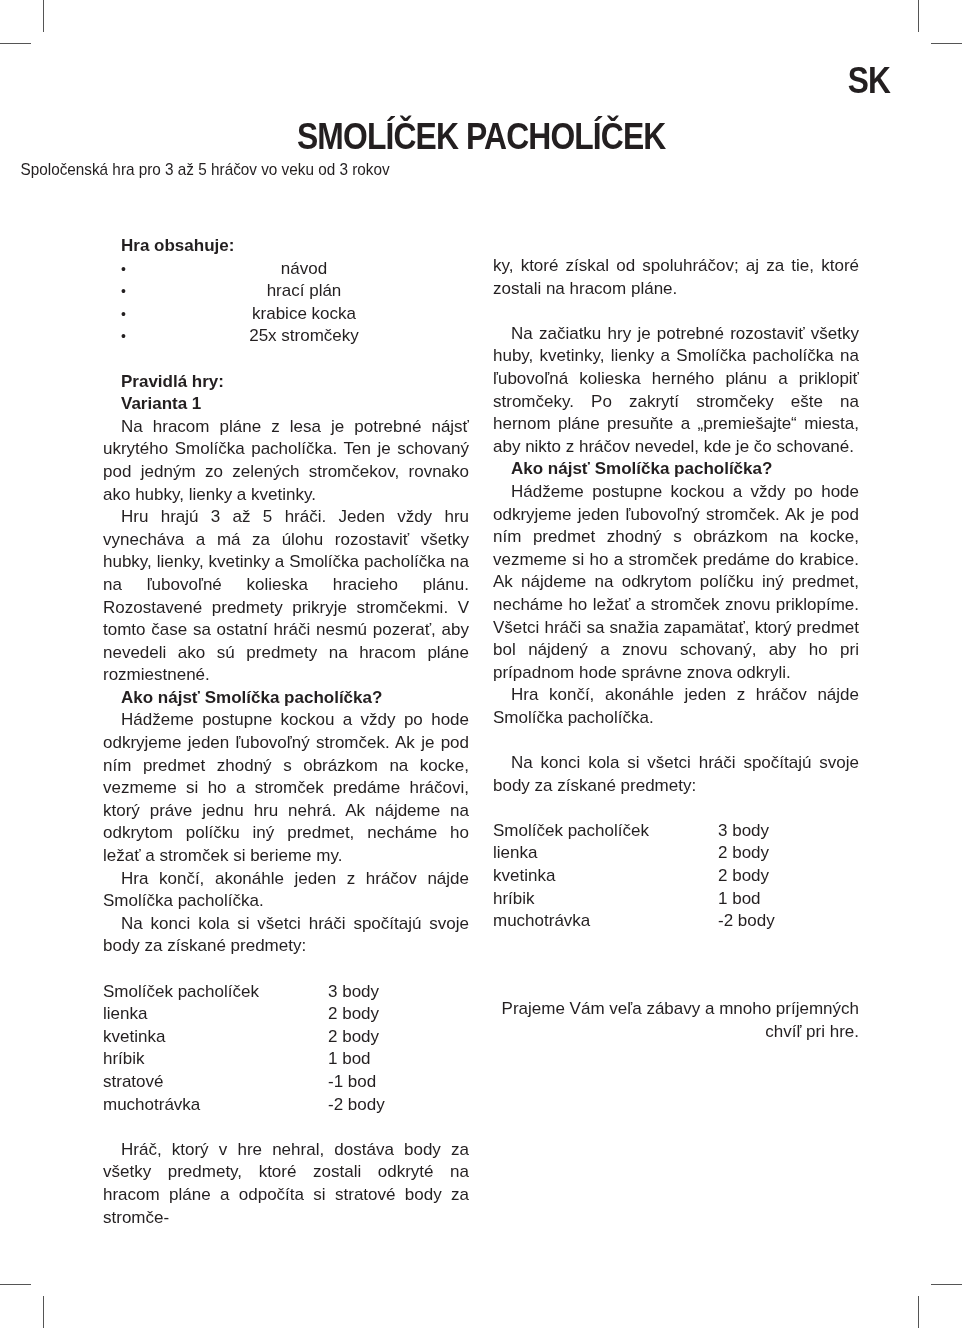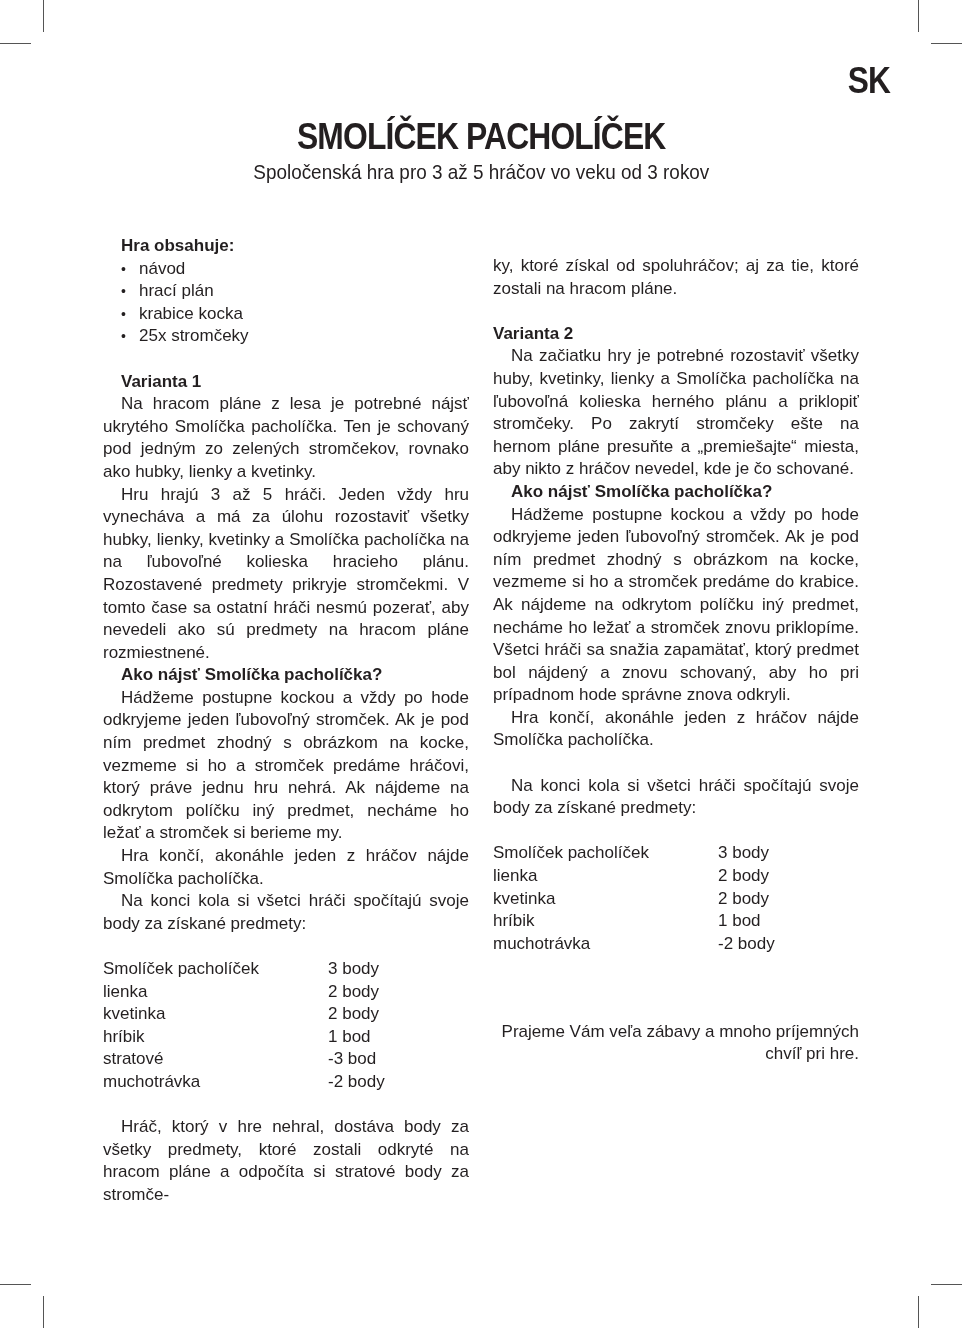--- a/index.html
+++ b/index.html
@@ -4,31 +4,31 @@
 <style>
   html, body { margin: 0; padding: 0; background: #ffffff; }
   body { width: 962px; height: 1328px; position: relative; overflow: hidden;
          font-family: "Liberation Sans", "DejaVu Sans", sans-serif; color: #231f20; }
   .mark { position: absolute; background: #555; }
   .lang { position: absolute; right: 72px; top: 60px; font-size: 36px; font-weight: bold;
           letter-spacing: -1px; transform: scaleX(0.88); transform-origin: right; }
   .title { position: absolute; left: 0; width: 962px; top: 116px; text-align: center;
            font-size: 37px; font-weight: bold; letter-spacing: -1px; }
   .title span { display: inline-block; transform: scaleX(0.86); }
-  .subtitle { position: absolute; left: 0; width: 962px; top: 160px; text-align: center;
-              font-size: 21px; }
+  .subtitle { position: absolute; left: 0; width: 962px; top: 160px; text-align: left;
+              font-size: 17px; }
   .subtitle span { display: inline-block; transform: scaleX(0.9); }
   .col { position: absolute; top: 235px; width: 366px; font-size: 17px; line-height: 22.6px; }
   .col.left { left: 103px; }
   .col.right { left: 493px; }
   .col p { margin: 0; text-align: justify; text-indent: 18px; }
   .col p.noindent { text-indent: 0; margin-top: 20px; }
   .h { font-weight: bold; padding-left: 18px; }
   .col ul { list-style: none; margin: 0; padding: 0 0 0 18px; }
-  .col li { position: relative; padding-left: 18px; }
+  .col li { position: relative; padding-left: 18px; text-align: center; }
   .col li::before { content: "•"; position: absolute; left: 0; top: 0; font-size: 14px; }
   .gap { height: 22.6px; }
   table.score { border-collapse: collapse; font-size: 17px; line-height: 22.6px; }
   table.score td { padding: 0; }
   table.score td.n { width: 225px; }
 </style>
 </head>
 <body>
 
 <div class="mark" style="left:43px;top:0;width:1px;height:32px;"></div>
@@ -46,20 +46,21 @@
 
 <div class="col left">
   <div class="h">Hra obsahuje:</div>
   <ul>
     <li>návod</li>
     <li>hrací plán</li>
     <li>krabice kocka</li>
     <li>25x stromčeky</li>
   </ul>
   <div class="gap"></div>
+  <div class="h">Pravidlá hry:</div>
   <div class="h">Varianta 1</div>
   <p>Na hracom pláne z lesa je potrebné nájsť ukrytého Smolíčka pacholíčka. Ten je schovaný pod jedným zo zelených stromčekov, rovnako ako hubky, lienky a kvetinky.</p>
   <p>Hru hrajú 3 až 5 hráči. Jeden vždy hru vynecháva a má za úlohu rozostaviť všetky hubky, lienky, kvetinky a Smolíčka pacholíčka na na ľubovoľné kolieska hracieho plánu. Rozostavené predmety prikryje stromčekmi. V tomto čase sa ostatní hráči nesmú pozerať, aby nevedeli ako sú predmety na hracom pláne rozmiestnené.</p>
   <div class="h">Ako nájsť Smolíčka pacholíčka?</div>
   <p>Hádžeme postupne kockou a vždy po hode odkryjeme jeden ľubovoľný stromček. Ak je pod ním predmet zhodný s obrázkom na kocke, vezmeme si ho a stromček predáme hráčovi, ktorý práve jednu hru nehrá. Ak nájdeme na odkrytom políčku iný predmet, necháme ho ležať a stromček si berieme my.</p>
   <p>Hra končí, akonáhle jeden z hráčov nájde Smolíčka pacholíčka.</p>
   <p>Na konci kola si všetci hráči spočítajú svoje body za získané predmety:</p>
   <div class="gap"></div>
   <table class="score">
     <tbody>
@@ -74,36 +75,35 @@
     <tr>
           <td class="n">kvetinka</td>
           <td>2 body</td>
         </tr>
     <tr>
           <td class="n">hríbik</td>
           <td>1 bod</td>
         </tr>
     <tr>
           <td class="n">stratové</td>
-          <td>-3 bod</td>
+          <td>-1 bod</td>
         </tr>
     <tr>
           <td class="n">muchotrávka</td>
           <td>-2 body</td>
         </tr>
   </tbody>
     </table>
   <div class="gap"></div>
   <p>Hráč, ktorý v hre nehral, dostáva body za všetky predmety, ktoré zostali odkryté na hracom pláne a odpočíta si stratové body za stromče-</p>
 </div>
 
 <div class="col right">
   <p class="noindent">ky, ktoré získal od spoluhráčov; aj za tie, ktoré zostali na hracom pláne.</p>
   <div class="gap"></div>
-  <div style="font-weight:bold;">Varianta 2</div>
   <p>Na začiatku hry je potrebné rozostaviť všetky huby, kvetinky, lienky a Smolíčka pacholíčka na ľubovoľná kolieska herného plánu a priklopiť stromčeky. Po zakrytí stromčeky ešte na hernom pláne presuňte a „premiešajte“ miesta, aby nikto z hráčov nevedel, kde je čo schované.</p>
   <div class="h">Ako nájsť Smolíčka pacholíčka?</div>
   <p>Hádžeme postupne kockou a vždy po hode odkryjeme jeden ľubovoľný stromček. Ak je pod ním predmet zhodný s obrázkom na kocke, vezmeme si ho a stromček predáme do krabice. Ak nájdeme na odkrytom políčku iný predmet, necháme ho ležať a stromček znovu priklopíme. Všetci hráči sa snažia zapamätať, ktorý predmet bol nájdený a znovu schovaný, aby ho pri prípadnom hode správne znova odkryli.</p>
   <p>Hra končí, akonáhle jeden z hráčov nájde Smolíčka pacholíčka.</p>
   <div class="gap"></div>
   <p>Na konci kola si všetci hráči spočítajú svoje body za získané predmety:</p>
   <div class="gap"></div>
   <table class="score">
     <tbody>
         <tr>

